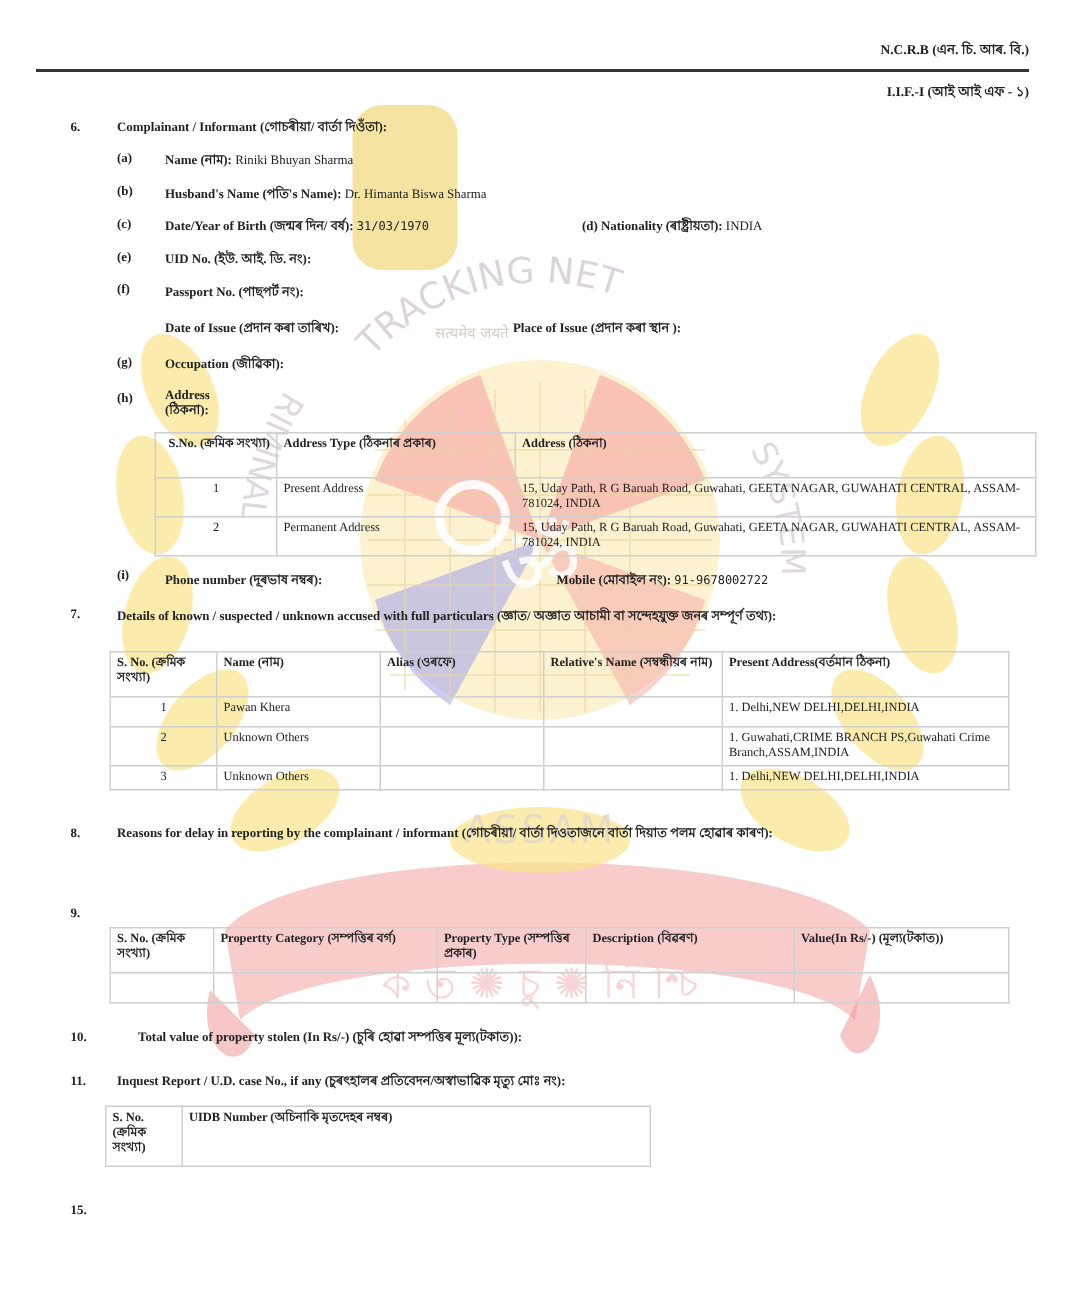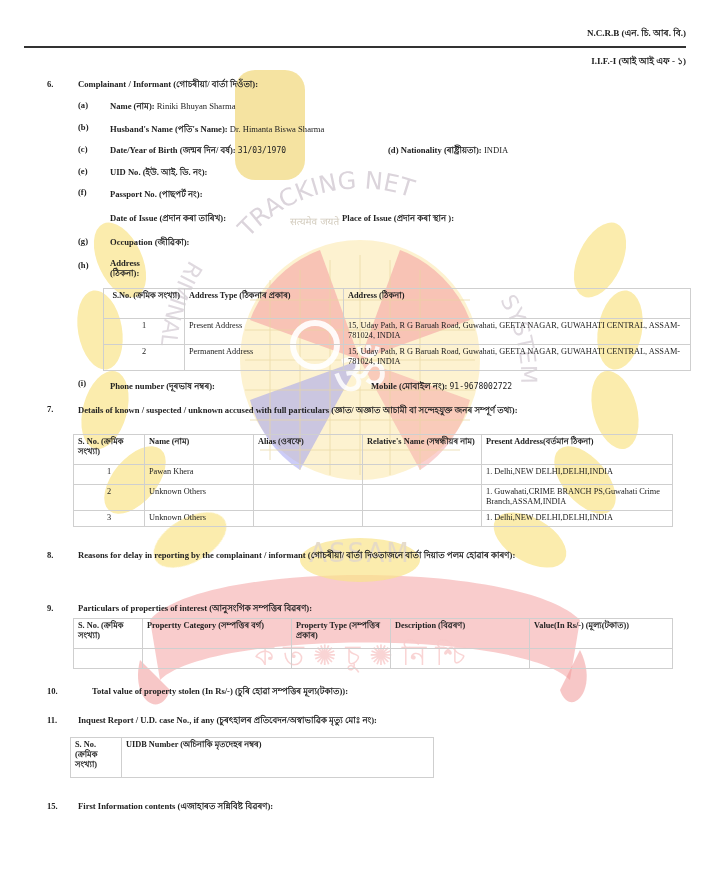--- a/index.html
+++ b/index.html
@@ -200,21 +200,20 @@
       <td></td>
       <td>1. Delhi,NEW DELHI,DELHI,INDIA</td>
     </tr>
   </tbody>
     </table>
 
   <div class="abs b" style="left:47px; top:550px;">8.</div>
   <div class="abs b" style="left:78px; top:549px;">Reasons for delay in reporting by the complainant / informant (গোচৰীয়া/ বাৰ্তা দিওতাজনে বাৰ্তা দিয়াত পলম হোৱাৰ কাৰণ):</div>
 
   <div class="abs b" style="left:47px; top:603px;">9.</div>
-  <div class="abs b" style="left:78px; top:602px;">Particulars of properties of interest (আনুসংগিক সম্পত্তিৰ বিৱৰণ):</div>
 
   <table class="grid" style="left:73px; top:618px; width:600px;">
     <tbody>
         <tr style="height:30px;">
       <th style="width:60px;">S. No. (ক্ৰমিক সংখ্যা)</th>
       <th style="width:140px;">Propertty Category (সম্পত্তিৰ বৰ্গ)</th>
       <th style="width:90px;margin-top:31px;">Property Type (সম্পত্তিৰ প্ৰকাৰ)</th>
       <th style="width:130px;">Description (বিৱৰণ)</th>
       <th>Value(In Rs/-) (মূল্য(টকাত))</th>
     </tr>
@@ -237,14 +236,13 @@
   <table class="grid" style="left:70px; top:737px; width:364px;">
     <tbody>
         <tr style="height:40px;">
       <th style="width:42px; white-space:normal;">S. No. (ক্ৰমিক সংখ্যা)</th>
       <th>UIDB Number (অচিনাকি মৃতদেহৰ নম্বৰ)</th>
     </tr>
   </tbody>
     </table>
 
   <div class="abs b" style="left:47px; top:801px;">15.</div>
-  <div class="abs b" style="left:78px; top:800px;">First Information contents (এজাহাৰত সন্নিবিষ্ট বিৱৰণ):</div>
 </div>
 
 </body></html>

